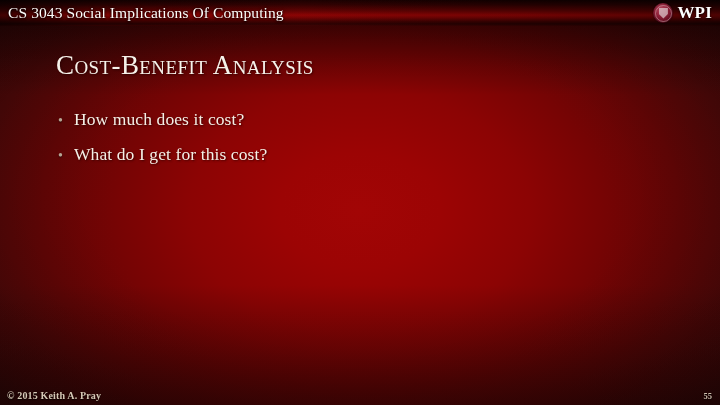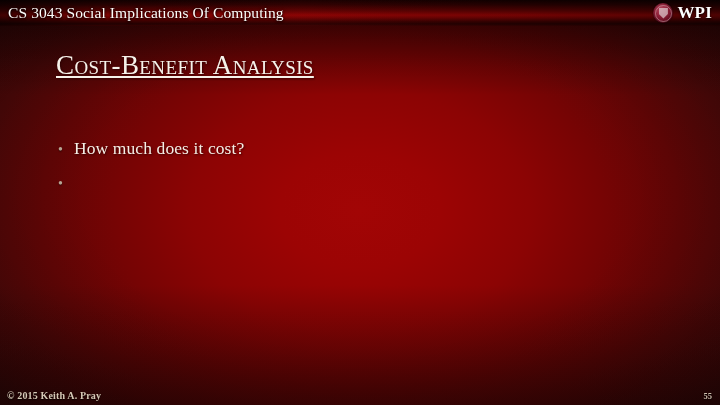--- a/index.html
+++ b/index.html
@@ -152,21 +152,20 @@
     left: 56px;
     top: 47px;
     font-size: 27px;
     line-height: 36px;
     color: #f6f2ea;
     font-variant: small-caps;
     letter-spacing: 0.4px;
     text-shadow: 1px 1px 2px rgba(40,0,0,0.75);
     white-space: nowrap;
     z-index: 6;
-    text-decoration: underline;
   }
 
   
   .body {
     position: absolute;
     left: 58px;
     top: 108px;
     width: 600px;
     z-index: 6;
   }
@@ -183,21 +182,20 @@
     color: #b5a594;
     text-shadow: 0 1px 1px rgba(30,0,0,0.7);
   }
   .bullet-text {
     font-size: 17.5px;
     line-height: 23px;
     color: #f4efe6;
     letter-spacing: 0.1px;
     text-shadow: 1px 1px 2px rgba(40,0,0,0.7);
     white-space: nowrap;
-    margin-top: 29px;
   }
 
   
   .footer-copyright {
     position: absolute;
     left: 7px;
     bottom: 4px;
     font-size: 10px;
     font-weight: bold;
     line-height: 10px;
@@ -244,20 +242,21 @@
 
   <div class="slide-title">Cost-Benefit Analysis</div>
 
   <div class="body">
     <div class="bullet-row">
       <span class="bullet-dot">•</span>
       <span class="bullet-text">How much does it cost?</span>
     </div>
     <div class="bullet-row">
       <span class="bullet-dot">•</span>
+      <span class="bullet-text">What do I get for this cost?</span>
     </div>
   </div>
 
   <div class="footer-copyright">© 2015 Keith A. Pray</div>
 
   <div class="footer-pagenum">55</div>
 
 </div>
 
 </body></html>

